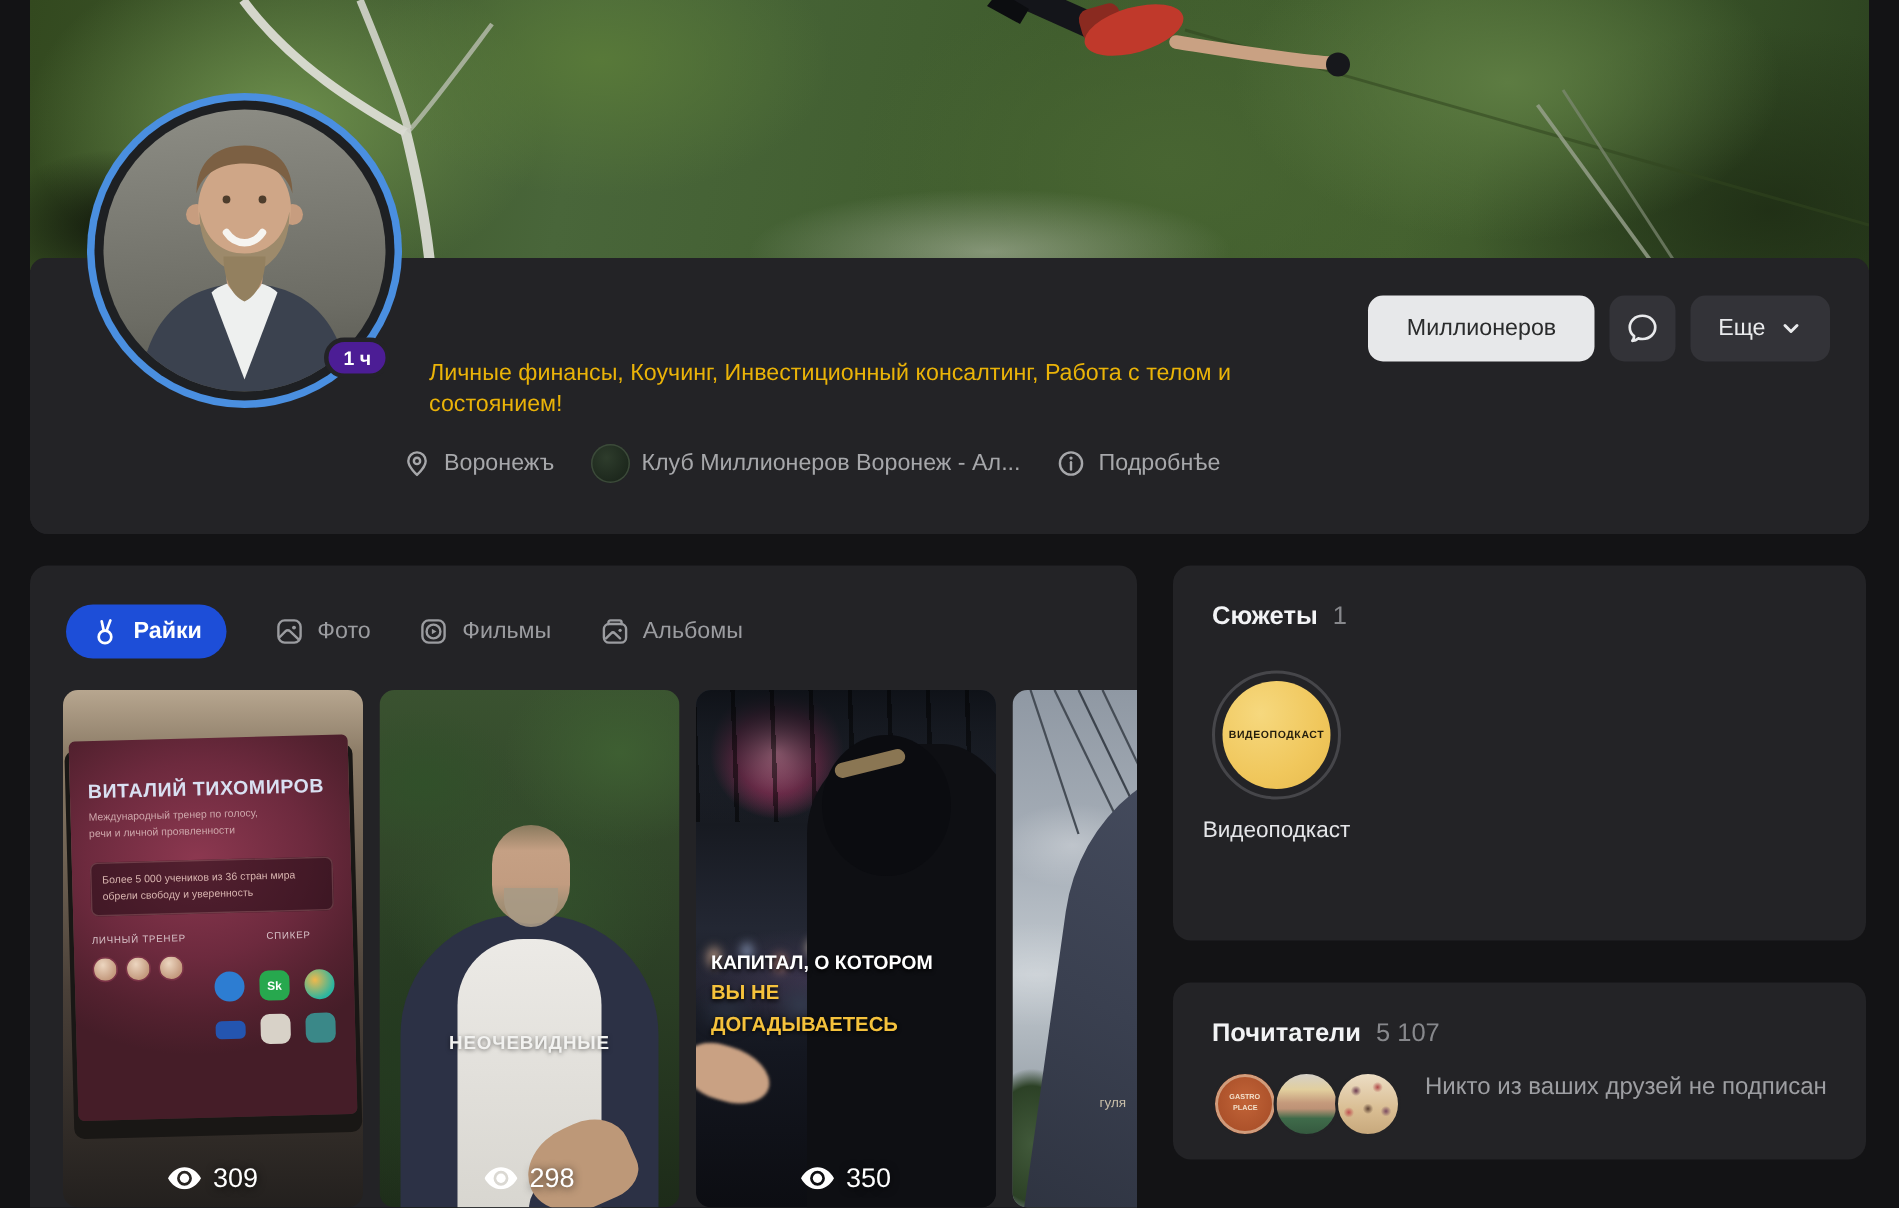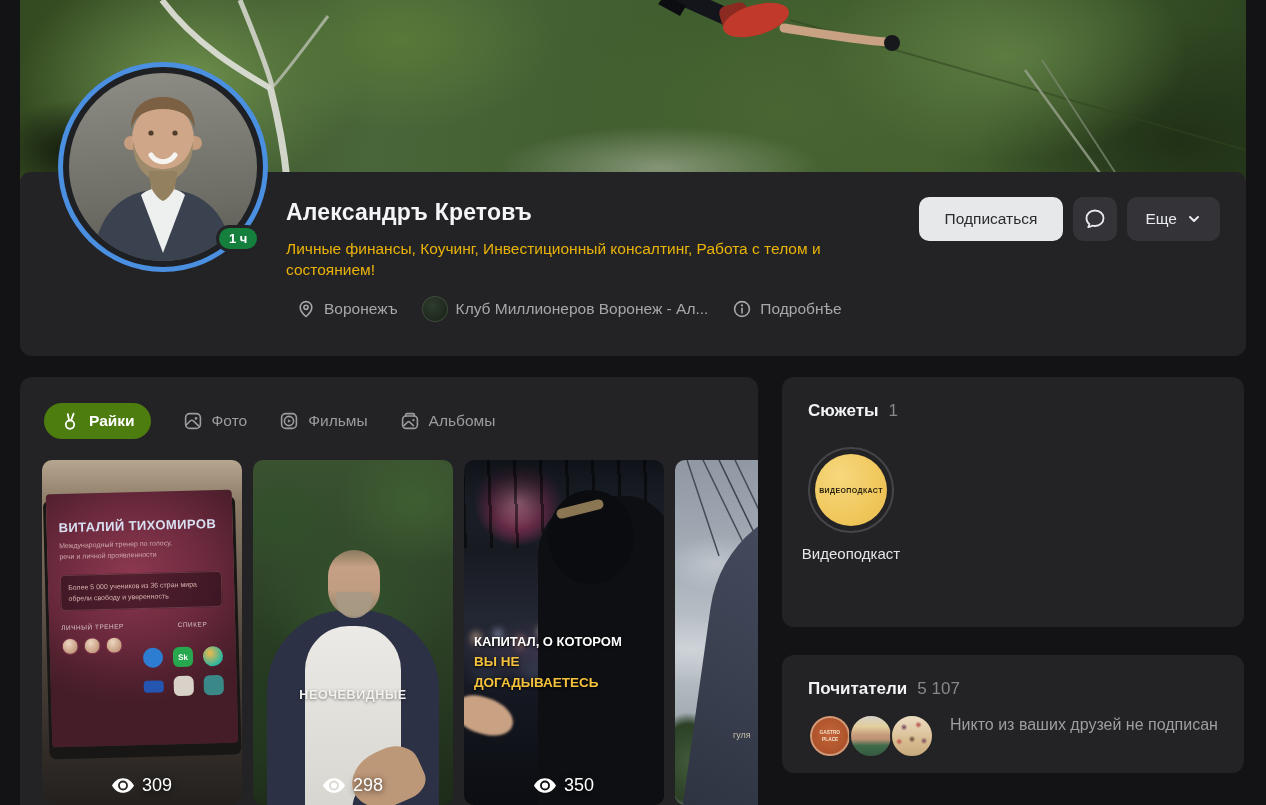--- a/index.html
+++ b/index.html
@@ -29,28 +29,28 @@
   .cover-art { position: absolute; left: 0; top: 0; }
   .info-sheet { position: absolute; left: 0; top: 172px; width: 100%; height: 184px;
     background: #232326; border-radius: 10px 10px 0 0; }
 
   .avatar { position: absolute; left: 38px; top: 62px; width: 210px; height: 210px;
     border-radius: 50%; background: #4a8fe0; padding: 5px; z-index: 5; }
   .avatar-gap { width: 100%; height: 100%; border-radius: 50%; background: #1e2023; padding: 6px; }
   .avatar-photo { width: 100%; height: 100%; border-radius: 50%; overflow: hidden;
     background: linear-gradient(175deg, #8d8d85, #6c6c64 70%, #57574f); }
   .avatar-badge { position: absolute; left: 158px; top: 163px; padding: 3px 10px;
-    background: #15803d; border: 3px solid #232326; border-radius: 14px;
+    background: #4c1d95; border: 3px solid #232326; border-radius: 14px;
     font-size: 13px; font-weight: 700; color: #fff; z-index: 6; }
 
   .profile-name { position: absolute; left: 266px; top: 199px; font-size: 23px;
     font-weight: 700; color: #f4f5f7; letter-spacing: .2px; }
   .profile-desc { position: absolute; left: 266px; top: 238px; width: 580px;
     font-size: 15.5px; color: #eab308; line-height: 21px; }
-  .meta { position: absolute; left: 276px; top: 293px; display: flex; gap: 24px;
+  .meta { position: absolute; left: 248px; top: 293px; display: flex; gap: 24px;
     height: 32px; color: #a6a7aa; font-size: 15.5px; }
   .meta-item { display: flex; align-items: center; gap: 8px; }
   .group-av { width: 26px; height: 26px; border-radius: 50%; flex: none;
     background: radial-gradient(at 40% 35%, #2e3c2c, #1c271c 72%);
     box-shadow: inset 0 0 0 1px #3c4a3a; }
 
   .actions { position: absolute; right: 26px; top: 197px; display: flex; gap: 10px; height: 44px; }
   .btn { border: none; cursor: pointer; font-family: inherit; }
   .btn-primary { height: 44px; padding: 0 26px; border-radius: 10px; background: #e7e8ea;
     color: #2a2b2c; font-size: 15.5px; font-weight: 500; }
@@ -58,21 +58,21 @@
     display: flex; align-items: center; justify-content: center; }
   .btn-more { height: 44px; padding: 0 18px; border-radius: 10px; background: #333338;
     color: #e9eaec; font-size: 15.5px; font-weight: 500; display: flex;
     align-items: center; gap: 9px; }
 
   
   .main-card { left: 20px; top: 377px; width: 738px; height: 450px; overflow: hidden; }
   .tabs { display: flex; gap: 32px; margin: 26px 0 0 24px; align-items: center; }
   .tab { display: flex; align-items: center; gap: 9px; color: #9b9ca0;
     font-size: 15.5px; font-weight: 500; padding: 8px 0; cursor: pointer; }
-  .tab.active { background: #4d7c0f; color: #fff; border-radius: 20px;
+  .tab.active { background: #1d4ed8; color: #fff; border-radius: 20px;
     padding: 8px 16px; font-weight: 700; }
   .tab svg { flex: none; }
 
   .clips { display: flex; gap: 11px; margin: 21px 0 0 22px; width: 900px; }
   .clip { position: relative; width: 200px; height: 345px; border-radius: 10px;
     overflow: hidden; flex: none; cursor: pointer; }
   .views { position: absolute; left: 0; right: 0; bottom: 9px; display: flex;
     justify-content: center; align-items: center; gap: 8px; color: #fff;
     font-size: 18px; text-shadow: 0 1px 6px rgba(0,0,0,.8); z-index: 8; }
 
@@ -250,21 +250,20 @@
             <circle cx="106" cy="60" r="2.6" fill="#4e3d2c"></circle>
             <path d="M64,68 C64,92 74,104 94,112 C114,104 124,92 124,68 C120,88 108,96 94,96 C80,96 68,88 64,68 Z" fill="#9d8a6b"></path>
             <path d="M80,98 C80,112 85,124 94,128 C103,124 108,112 108,98 Z" fill="#93805f"></path>
             <path d="M82,82 C88,91 100,91 106,82" stroke="#f6f4f0" stroke-width="5" fill="none" stroke-linecap="round"></path>
           </svg>
         </div>
       </div>
       <div class="avatar-badge">1 ч</div>
     </div>
 
-    <h1 class="profile-name">Александръ Кретовъ</h1>
     <p class="profile-desc">Личные финансы, Коучинг, Инвестиционный консалтинг, Работа с телом и состоянием!</p>
 
     <div class="meta">
       <span class="meta-item">
         <svg width="20" height="20" viewBox="0 0 20 20" fill="none" stroke="#a6a7aa" stroke-width="1.6">
           <path d="M10 17.5 C10 17.5 4.2 12.4 4.2 8.4 C4.2 5.2 6.8 2.6 10 2.6 C13.2 2.6 15.8 5.2 15.8 8.4 C15.8 12.4 10 17.5 10 17.5 Z"></path>
           <circle cx="10" cy="8.3" r="2.1"></circle>
         </svg>
         <span>Воронежъ</span>
       </span>
@@ -276,21 +275,21 @@
         <svg width="20" height="20" viewBox="0 0 20 20" fill="none" stroke="#a6a7aa" stroke-width="1.6">
           <circle cx="10" cy="10" r="7.4"></circle>
           <path d="M10 9.2 V14" stroke-linecap="round"></path>
           <circle cx="10" cy="6.4" r="1.1" fill="#a6a7aa" stroke="none"></circle>
         </svg>
         <span>Подробнѣе</span>
       </span>
     </div>
 
     <div class="actions">
-      <button class="btn btn-primary">Подписаться</button>
+      <button class="btn btn-primary">Миллионеров</button>
       <button class="btn btn-icon">
         <svg width="24" height="24" viewBox="0 0 24 24" fill="none" stroke="#e9eaec" stroke-width="1.8" stroke-linejoin="round">
           <path d="M12 3.5 C7 3.5 3.5 7 3.5 11.2 C3.5 13.6 4.6 15.7 6.4 17.1 C6.4 18.2 6 19.3 5.2 20.2 C6.7 20.1 8.1 19.5 9.1 18.6 C10 18.9 11 19 12 19 C17 19 20.5 15.4 20.5 11.2 C20.5 7 17 3.5 12 3.5 Z"></path>
         </svg>
       </button>
       <button class="btn btn-more">
         <span>Еще</span>
         <svg width="16" height="16" viewBox="0 0 16 16" fill="none" stroke="#e9eaec" stroke-width="2" stroke-linecap="round" stroke-linejoin="round">
           <path d="M4 6 L8 10 L12 6"></path>
         </svg>

